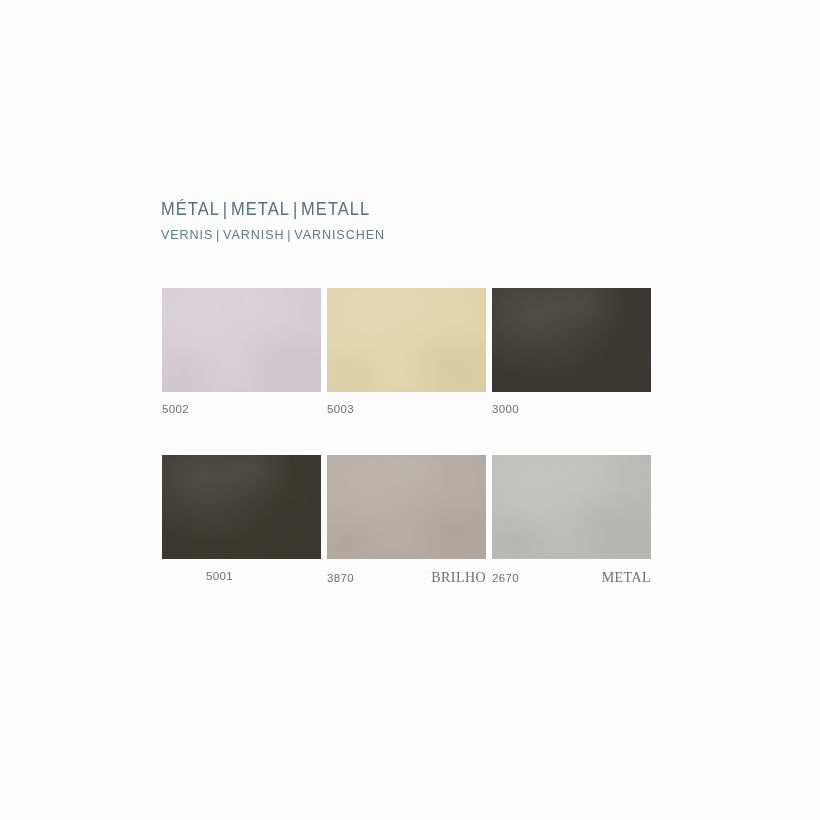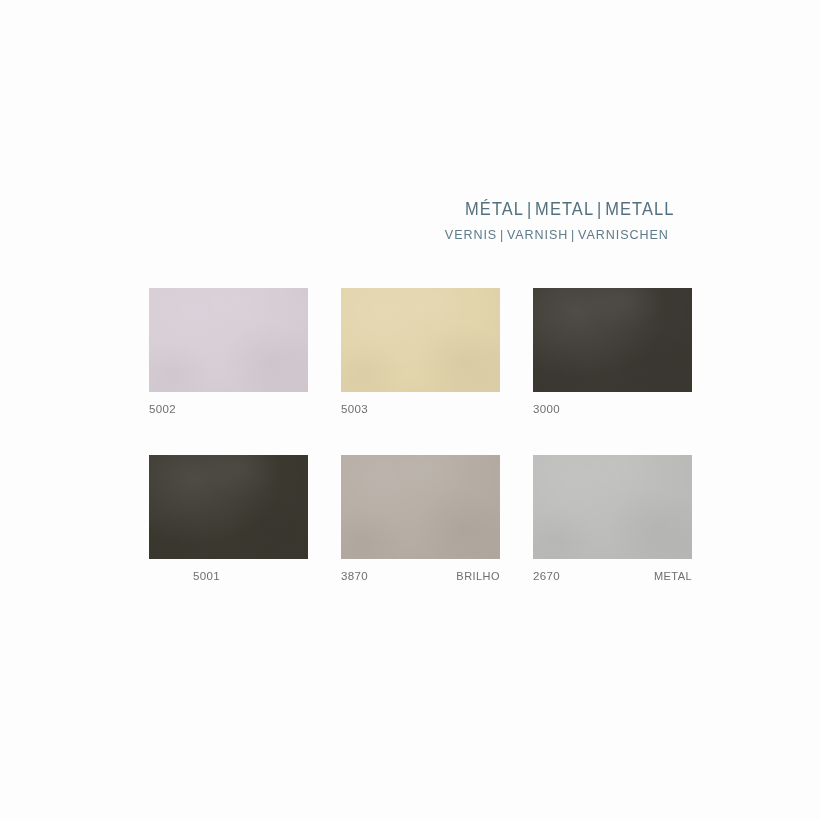--- a/index.html
+++ b/index.html
@@ -10,24 +10,23 @@
     width: 820px;
     height: 820px;
     background: #fdfdfd;
     font-family: "Liberation Sans", sans-serif;
     overflow: hidden;
     position: relative;
   }
 
   .page {
     position: absolute;
-    left: 0; top: 0;
+    left: 13px; top: 0;
     width: 720px;
     height: 820px;
-    text-align: right;
   }
 
   
   .heading {
     position: absolute;
     left: 148px;
     top: 198px;
     width: 560px;
   }
   .heading-primary {
@@ -60,21 +59,21 @@
 
   
   .grid {
     position: absolute;
     left: 149px;
     top: 288px;
     width: 521px;
   }
   .grid-row {
     display: flex;
-    gap: 33px;
+    gap: 6px;
     margin-bottom: 40px;
   }
   .grid-row:last-child { margin-bottom: 0; }
 
   .cell {
     width: 159px;
   }
   .swatch {
     width: 159px;
     height: 104px;
@@ -110,22 +109,22 @@
     width: 159px;
   }
   .code {
     font-family: "Liberation Sans", sans-serif;
     font-size: 11.5px;
     color: #6e6e6e;
     letter-spacing: 0.35px;
     white-space: nowrap;
   }
   .finish {
-    font-family: Liberation Sans, sans-serif;
-    font-size: 11px;
+    font-family: Liberation Serif, serif;
+    font-size: 14px;
     color: #6e6e6e;
     letter-spacing: 0.45px;
     white-space: nowrap;
   }
 </style>
 </head>
 <body style="background-color: rgb(253, 253, 253);">
 
 <div class="page">
 

